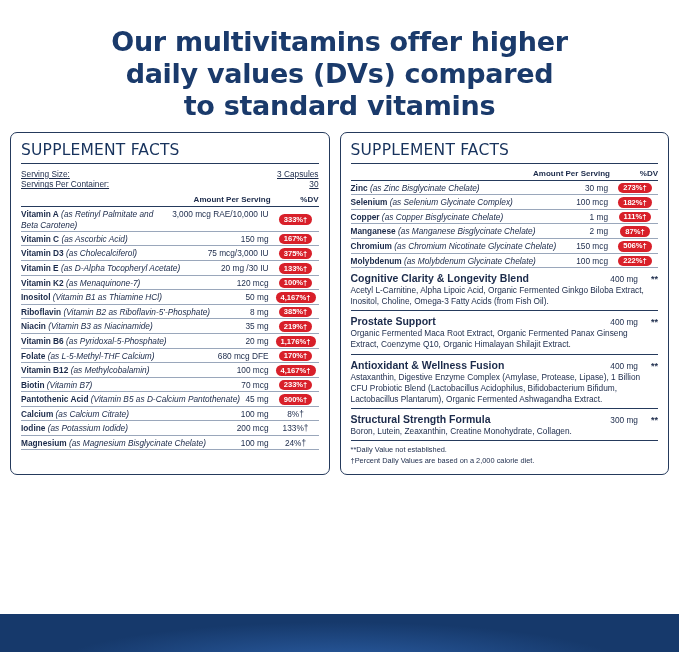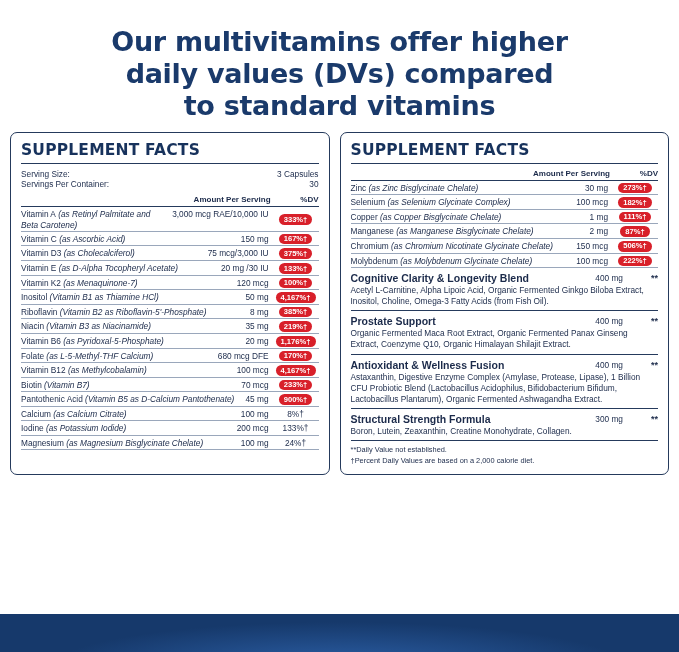--- a/index.html
+++ b/index.html
@@ -40,68 +40,68 @@
     border-radius:7px;
     background:#fff;
     box-sizing:border-box;
     padding:8px 10px 8px 10px;
     position:relative;
   }
   .panel.left{width:320px;}
   .panel.right{width:330px;}
   .panel-title{
     font-family:"DejaVu Sans", sans-serif;
-    font-weight:bold;
+    font-weight:normal;
     font-size:15.5px;
     color:#17325c;
     letter-spacing:0.2px;
     padding-bottom:4px;
     border-bottom:1.6px solid #253a5c;
     margin-bottom:3px;
   }
   .srow{
     display:flex;
     justify-content:space-between;
     font-size:8.3px;
     padding:2px 0 1px 0;
     border-bottom:0.8px solid #9aa7bb;
     line-height:1.25;
   }
   .srow .lbl{flex:1;padding-right:4px;}
   .srow .amt{white-space:nowrap;text-align:right;padding-right:4px;}
   .srow .dv{width:46px;text-align:right;white-space:nowrap;display:flex;justify-content:center;align-items:center;}
-  .nm{font-weight:normal;}
+  .nm{font-weight:bold;}
   .sub{font-style:italic;}
   .badge{
     display:inline-block;
     background:#d8202a;
     color:#fff;
     font-weight:bold;
     font-size:7.6px;
     border-radius:7px;
     padding:1.5px 5px;
     line-height:1;
     white-space:nowrap;
   }
   .plain-dv{font-size:8.3px;}
   .blend{
     padding:4px 0 3px 0;
     border-bottom:1.4px solid #253a5c;
   }
   .blend-head{
-    display:flex;justify-content:space-between;align-items:center;
-    font-weight:bold;font-size:10.5px;gap:15px;
+    display:flex;justify-content:space-between;align-items:flex-end;
+    font-weight:bold;font-size:10.5px;
   }
   .blend-head .bamt{font-size:8.3px;font-weight:normal;padding-right:2px;}
   .blend-head .bstar{width:18px;text-align:right;font-size:9px;font-weight:bold;}
   .blend-body{
     font-size:8.3px;line-height:1.34;padding-top:1px;
   }
   .serv{
-    display:flex;justify-content:space-between;font-size:8.3px;line-height:1.3;
+    display:flex;justify-content:space-between;font-size:8.3px;line-height:1.3;text-decoration:underline;
   }
   .serv-block{padding:2px 0 3px 0;}
   .foot{
     font-size:7.4px;line-height:1.45;padding-top:4px;
   }
   .amt-hdr-row{
     display:flex;justify-content:flex-end;font-size:8px;font-weight:bold;
     padding:2px 0 2px 0;border-bottom:1.4px solid #253a5c;
   }
   .amt-hdr-row .a{padding-right:8px;}

